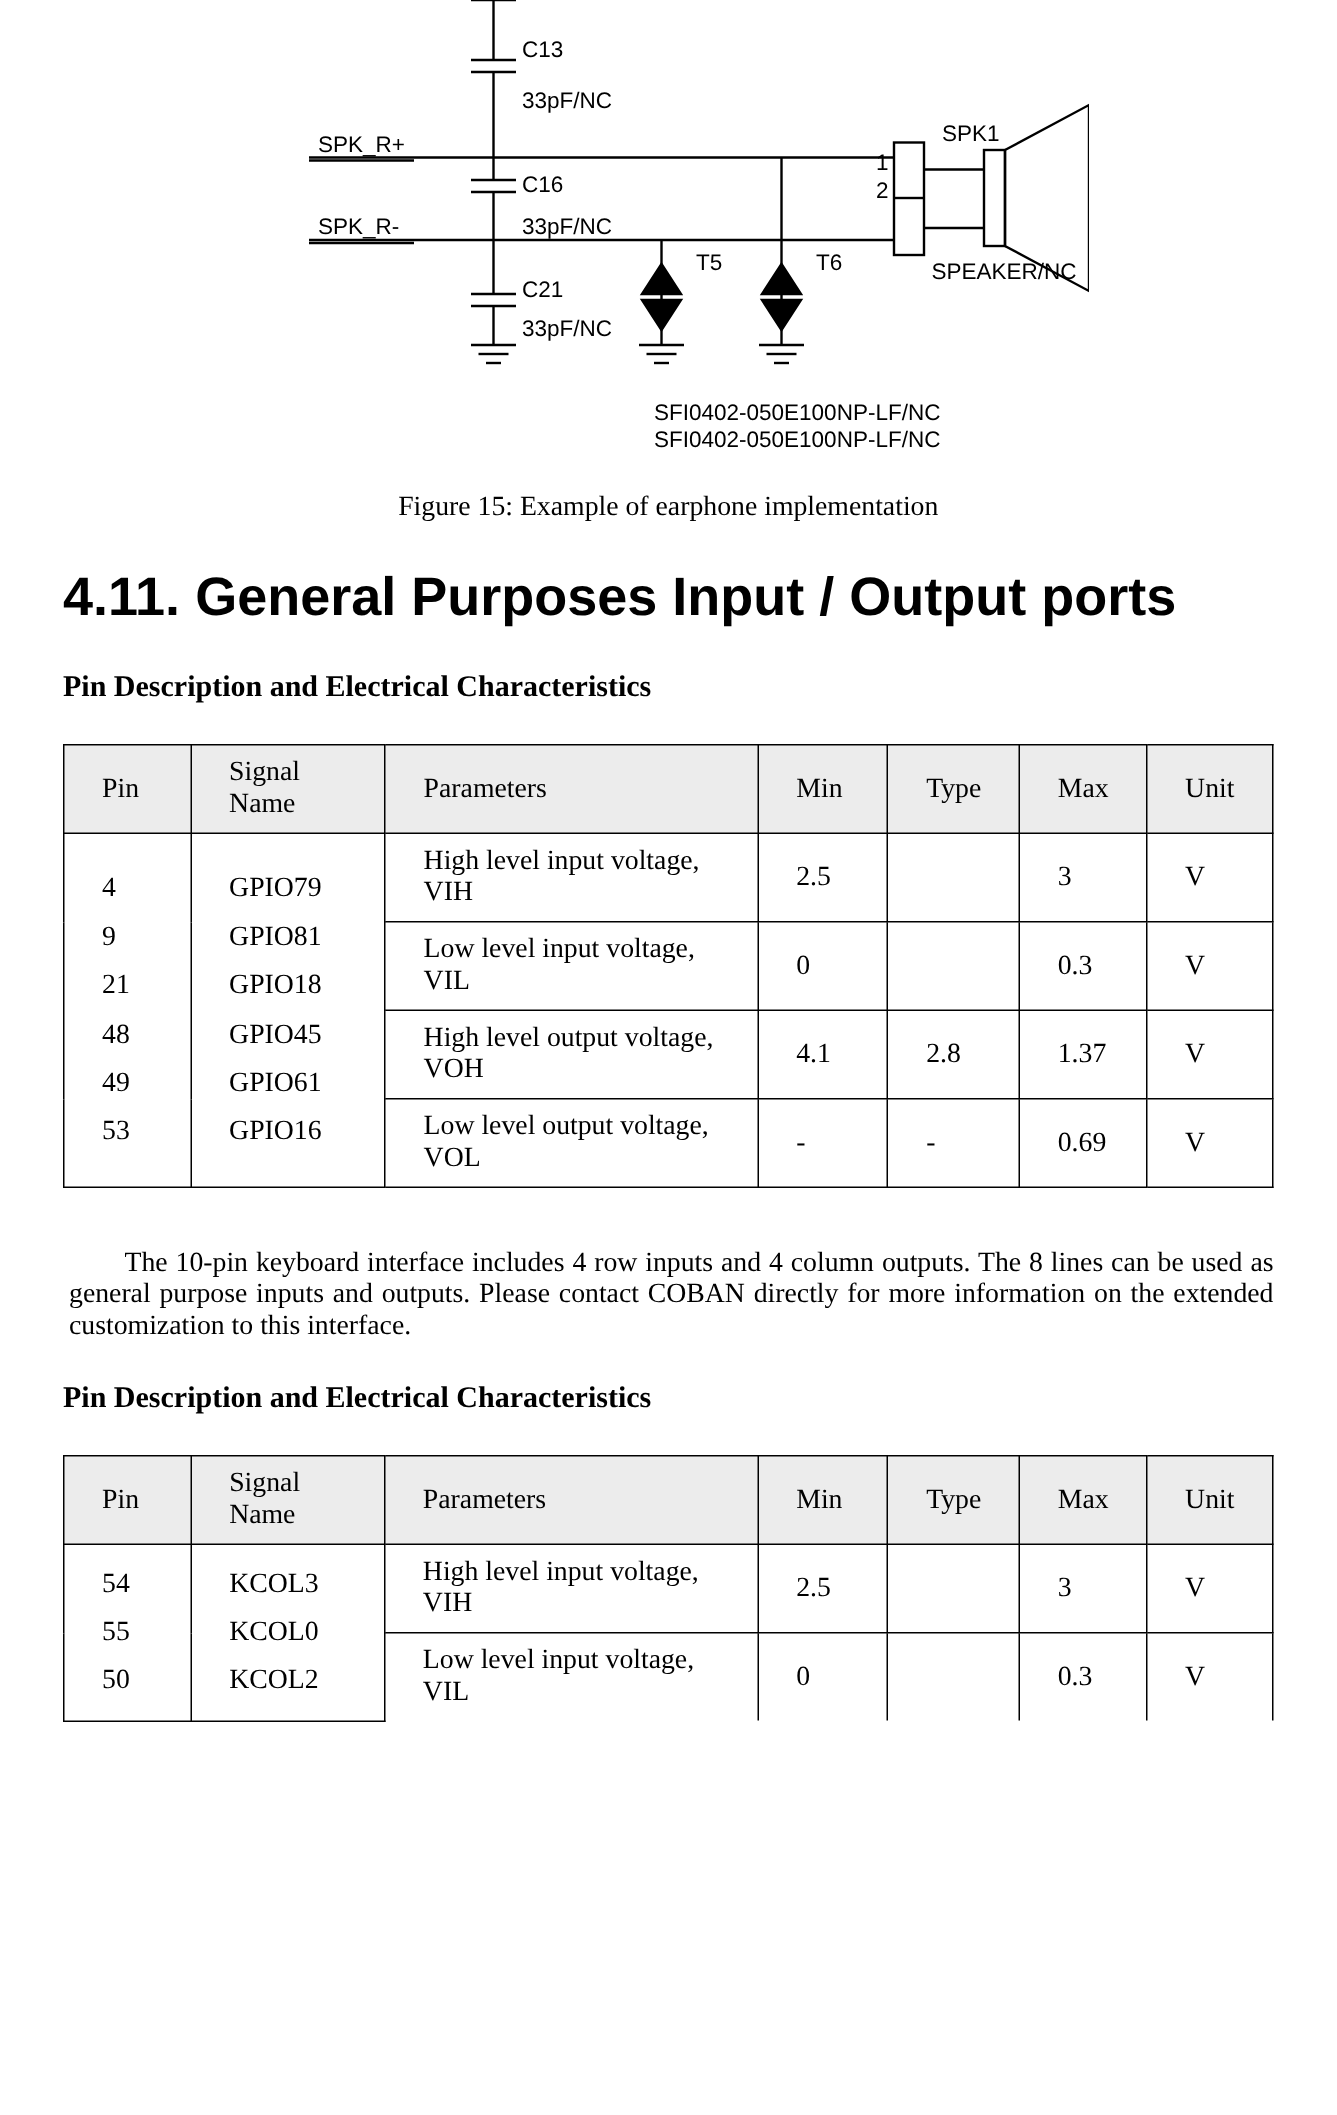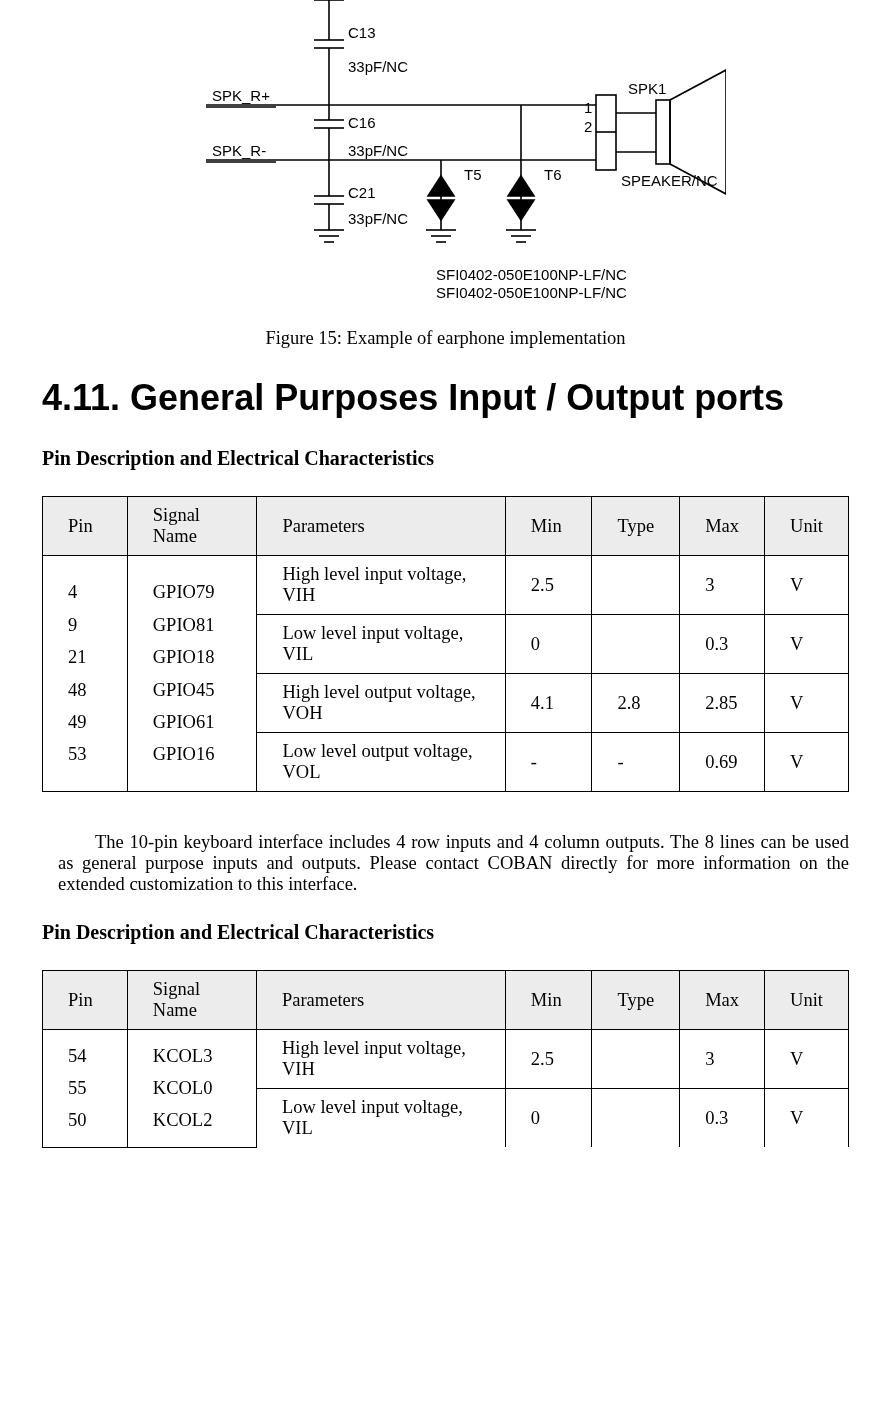--- a/index.html
+++ b/index.html
@@ -30,21 +30,21 @@
       margin: 26px 0 28px 0;
     }
     .sub-head {
       font-weight: bold;
       margin: 0 0 26px 0;
       font-size: 20px;
     }
     .body-para {
       font-size: 18.5px;
       text-align: justify;
-      margin: 0 0 26px 16px;
+      margin: 0 0 26px 4px;
       text-indent: 2em;
     }
     table.data {
       border-collapse: collapse;
       width: 100%;
       font-size: 18.5px;
       margin-bottom: 40px;
     }
     table.data th, table.data td {
       border: 1px solid #000;
@@ -208,21 +208,21 @@
       <td>Low level input voltage, VIL</td>
       <td>0</td>
       <td></td>
       <td>0.3</td>
       <td>V</td>
     </tr>
     <tr>
       <td>High level output voltage, VOH</td>
       <td>4.1</td>
       <td>2.8</td>
-      <td>2.85</td>
+      <td>1.37</td>
       <td>V</td>
     </tr>
     <tr>
       <td>Low level output voltage, VOL</td>
       <td>-</td>
       <td>-</td>
       <td>0.69</td>
       <td>V</td>
     </tr>
   </tbody>

